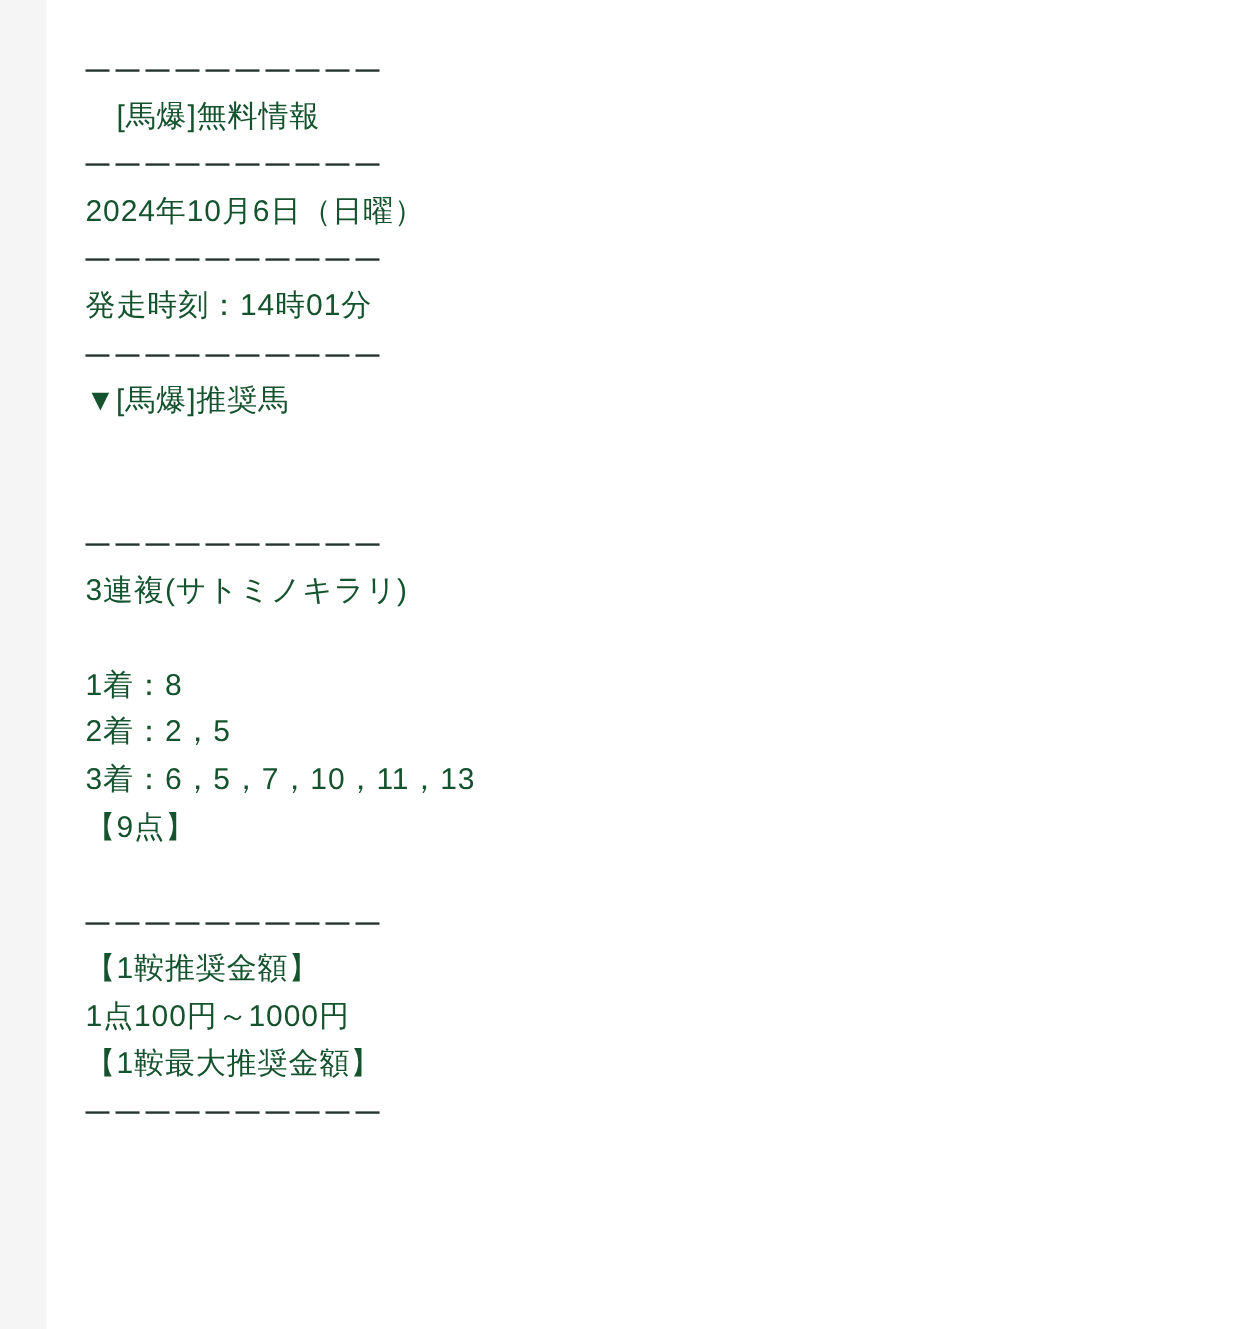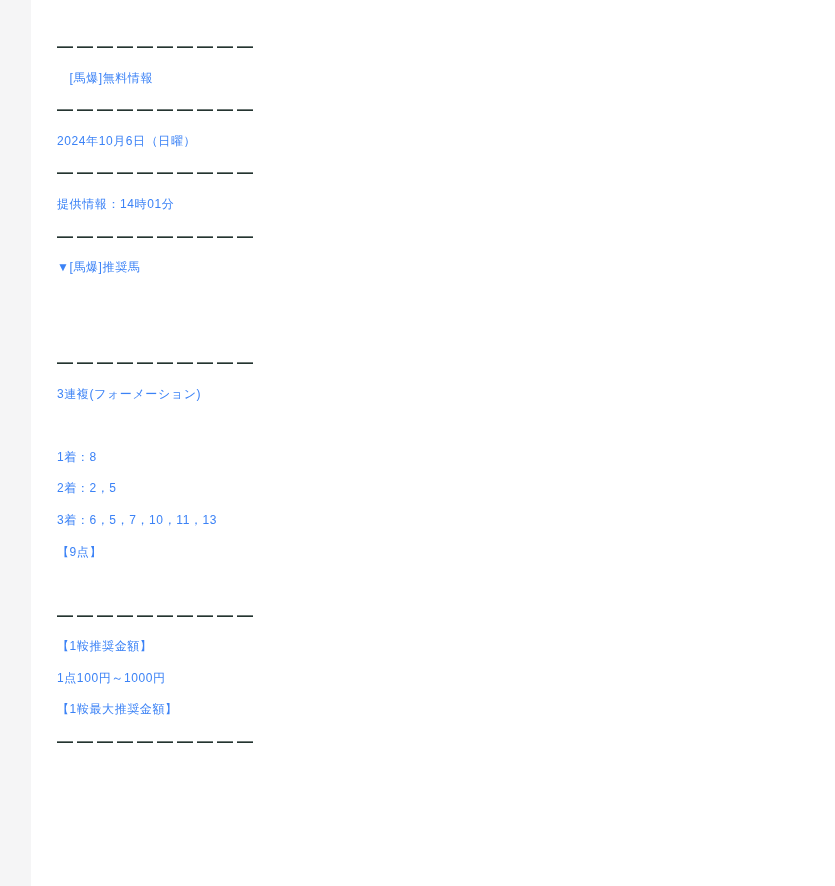--- a/index.html
+++ b/index.html
@@ -27,22 +27,22 @@
   }
   .content {
     position: absolute;
     left: 57px;
     top: 31px;
     width: 740px;
   }
   .line {
     height: 31.6px;
     line-height: 31.6px;
-    font-size: 12px;
-    color: #3b82f6;
+    font-size: 20px;
+    color: #14532d;
     letter-spacing: 0.6px;
     white-space: pre;
   }
   .divider {
     color: #243430;
     letter-spacing: 4px;
     font-weight: bold;
     font-size: 16px;
   }
 </style>
@@ -51,27 +51,27 @@
 
 <div class="page">
   <div class="left-strip"></div>
 
   <div class="content">
     <div class="line divider">——————————</div>
     <div class="line">　[馬爆]無料情報</div>
     <div class="line divider">——————————</div>
     <div class="line">2024年10月6日（日曜）</div>
     <div class="line divider">——————————</div>
-    <div class="line">提供情報：14時01分</div>
+    <div class="line">発走時刻：14時01分</div>
     <div class="line divider">——————————</div>
     <div class="line">▼[馬爆]推奨馬</div>
     <div class="line"></div>
     <div class="line"></div>
     <div class="line divider">——————————</div>
-    <div class="line">3連複(フォーメーション)</div>
+    <div class="line">3連複(サトミノキラリ)</div>
     <div class="line"></div>
     <div class="line">1着：8</div>
     <div class="line">2着：2，5</div>
     <div class="line">3着：6，5，7，10，11，13</div>
     <div class="line">【9点】</div>
     <div class="line"></div>
     <div class="line divider">——————————</div>
     <div class="line">【1鞍推奨金額】</div>
     <div class="line">1点100円～1000円</div>
     <div class="line">【1鞍最大推奨金額】</div>

